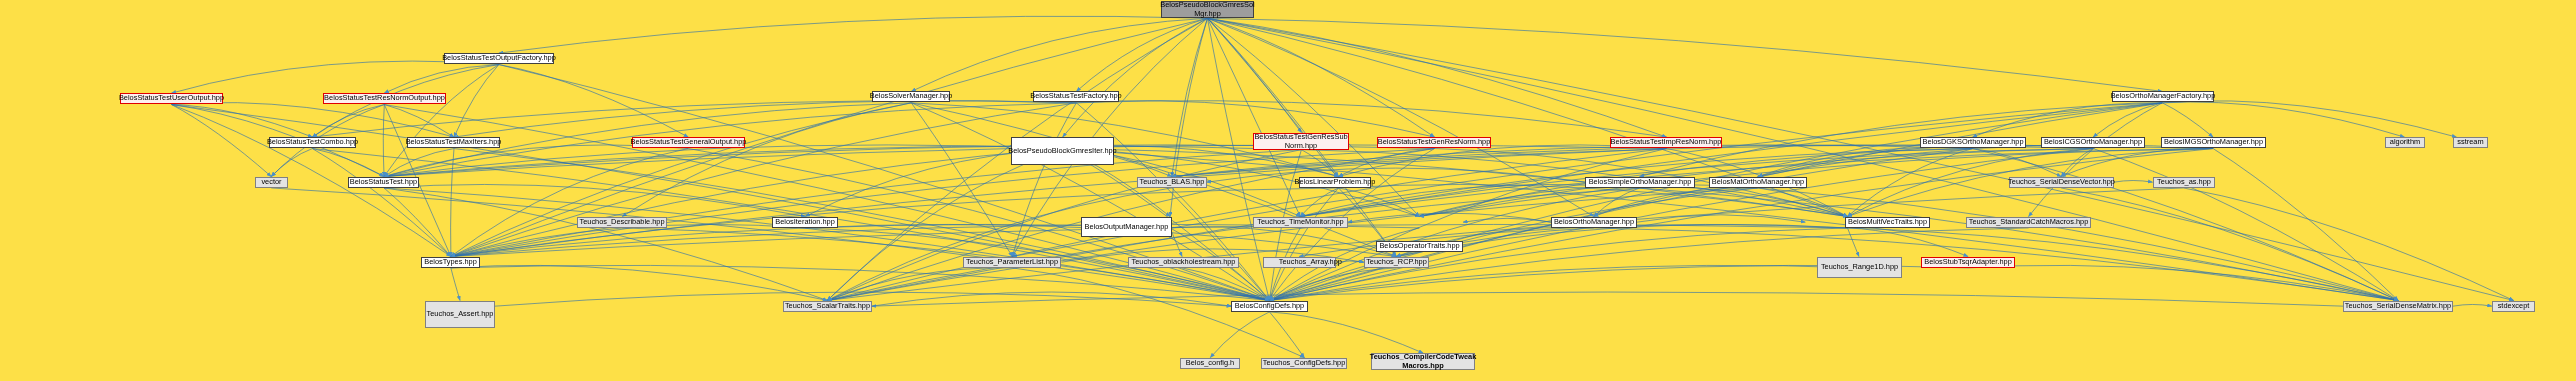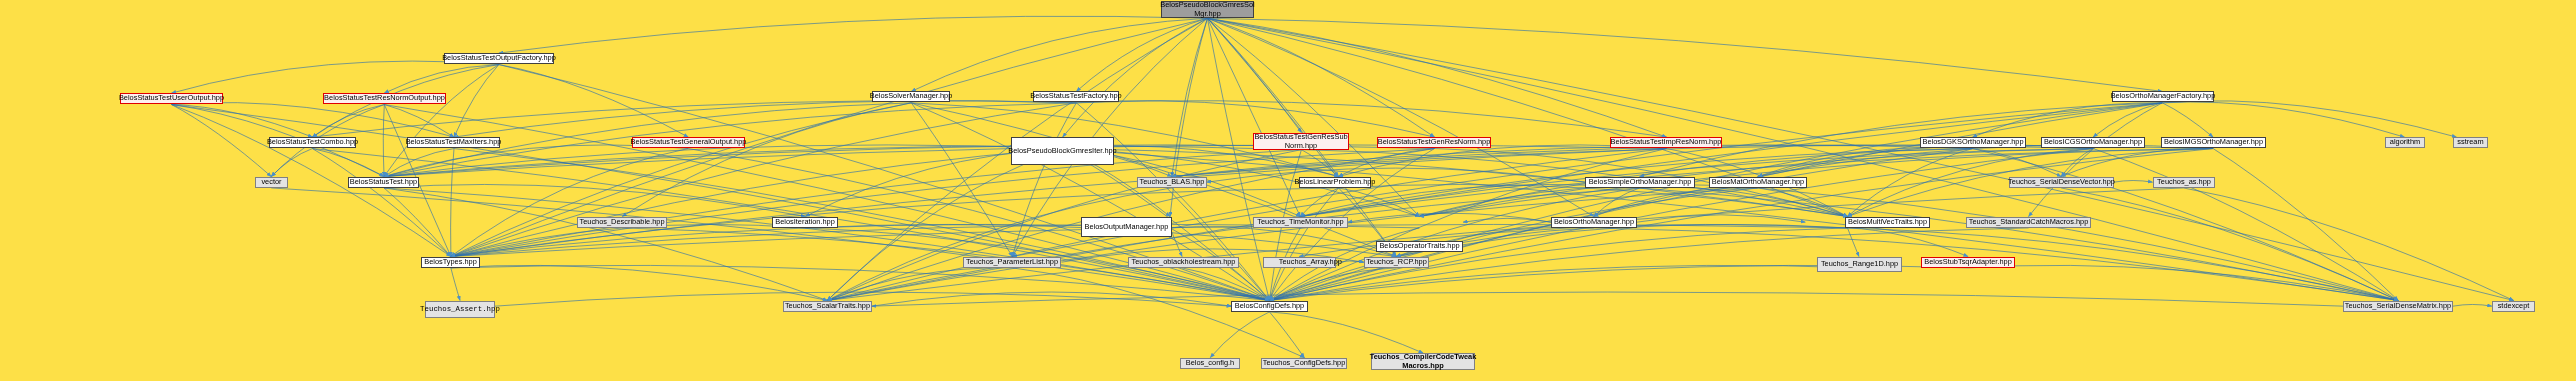--- a/index.html
+++ b/index.html
@@ -286,23 +286,23 @@
       <div class="node sys" style="left: 1253px; top: 217px; width: 95px; height: 11.4px;">Teuchos_TimeMonitor.hpp</div>
       <div class="node" style="left: 1376px; top: 217px; width: 87px; height: 11.4px; margin-top: 24px;">BelosOperatorTraits.hpp</div>
       <div class="node" style="left: 1551px; top: 217px; width: 86px; height: 11.4px;">BelosOrthoManager.hpp</div>
       <div class="node" style="left: 1805px; top: 217px; width: 85px; height: 11.4px; margin-left: 40px;">BelosMultiVecTraits.hpp</div>
       <div class="node sys" style="left: 1966px; top: 217px; width: 125px; height: 11.4px;">Teuchos_StandardCatchMacros.hpp</div>
       <div class="node" style="left: 421px; top: 257px; width: 59px; height: 11.4px;">BelosTypes.hpp</div>
       <div class="node sys" style="left: 963px; top: 257px; width: 98px; height: 11.4px;">Teuchos_ParameterList.hpp</div>
       <div class="node sys" style="left: 1128px; top: 257px; width: 111px; height: 11.4px;">Teuchos_oblackholestream.hpp</div>
       <div class="node sys" style="left: 1263px; top: 257px; width: 73px; height: 11.4px; padding-left: 24px;">Teuchos_Array.hpp</div>
       <div class="node sys" style="left: 1364px; top: 257px; width: 65px; height: 11.4px;">Teuchos_RCP.hpp</div>
-      <div class="node sys" style="left: 1817px; top: 257px; width: 85px; height: 15px;">Teuchos_Range1D.hpp</div>
+      <div class="node sys" style="left: 1817px; top: 257px; width: 85px; height: 21px;">Teuchos_Range1D.hpp</div>
       <div class="node red" style="left: 1921px; top: 257px; width: 94px; height: 11.4px;">BelosStubTsqrAdapter.hpp</div>
-      <div class="node sys" style="left: 425px; top: 301px; width: 70px; height: 17px; font-family: Liberation Mono, monospace;">Teuchos_Assert.hpp</div>
+      <div class="node sys" style="left: 425px; top: 301px; width: 70px; height: 27px;">Teuchos_Assert.hpp</div>
       <div class="node sys" style="left: 783px; top: 301px; width: 89px; height: 11.4px;">Teuchos_ScalarTraits.hpp</div>
       <div class="node" style="left: 1231px; top: 301px; width: 77px; height: 11.4px;">BelosConfigDefs.hpp</div>
       <div class="node sys" style="left: 2343px; top: 301px; width: 110px; height: 11.4px;">Teuchos_SerialDenseMatrix.hpp</div>
       <div class="node sys" style="left: 2492px; top: 301px; width: 43px; height: 11.4px;">stdexcept</div>
       <div class="node sys" style="left: 1180px; top: 358px; width: 60px; height: 11.4px;">Belos_config.h</div>
       <div class="node sys" style="left: 1261px; top: 358px; width: 86px; height: 11.4px;">Teuchos_ConfigDefs.hpp</div>
       <div class="node sys" style="left: 1371px; top: 353px; width: 104px; height: 17px; font-weight: bold;">Teuchos_CompilerCodeTweak
 Macros.hpp</div>
     </div>
 </div>

